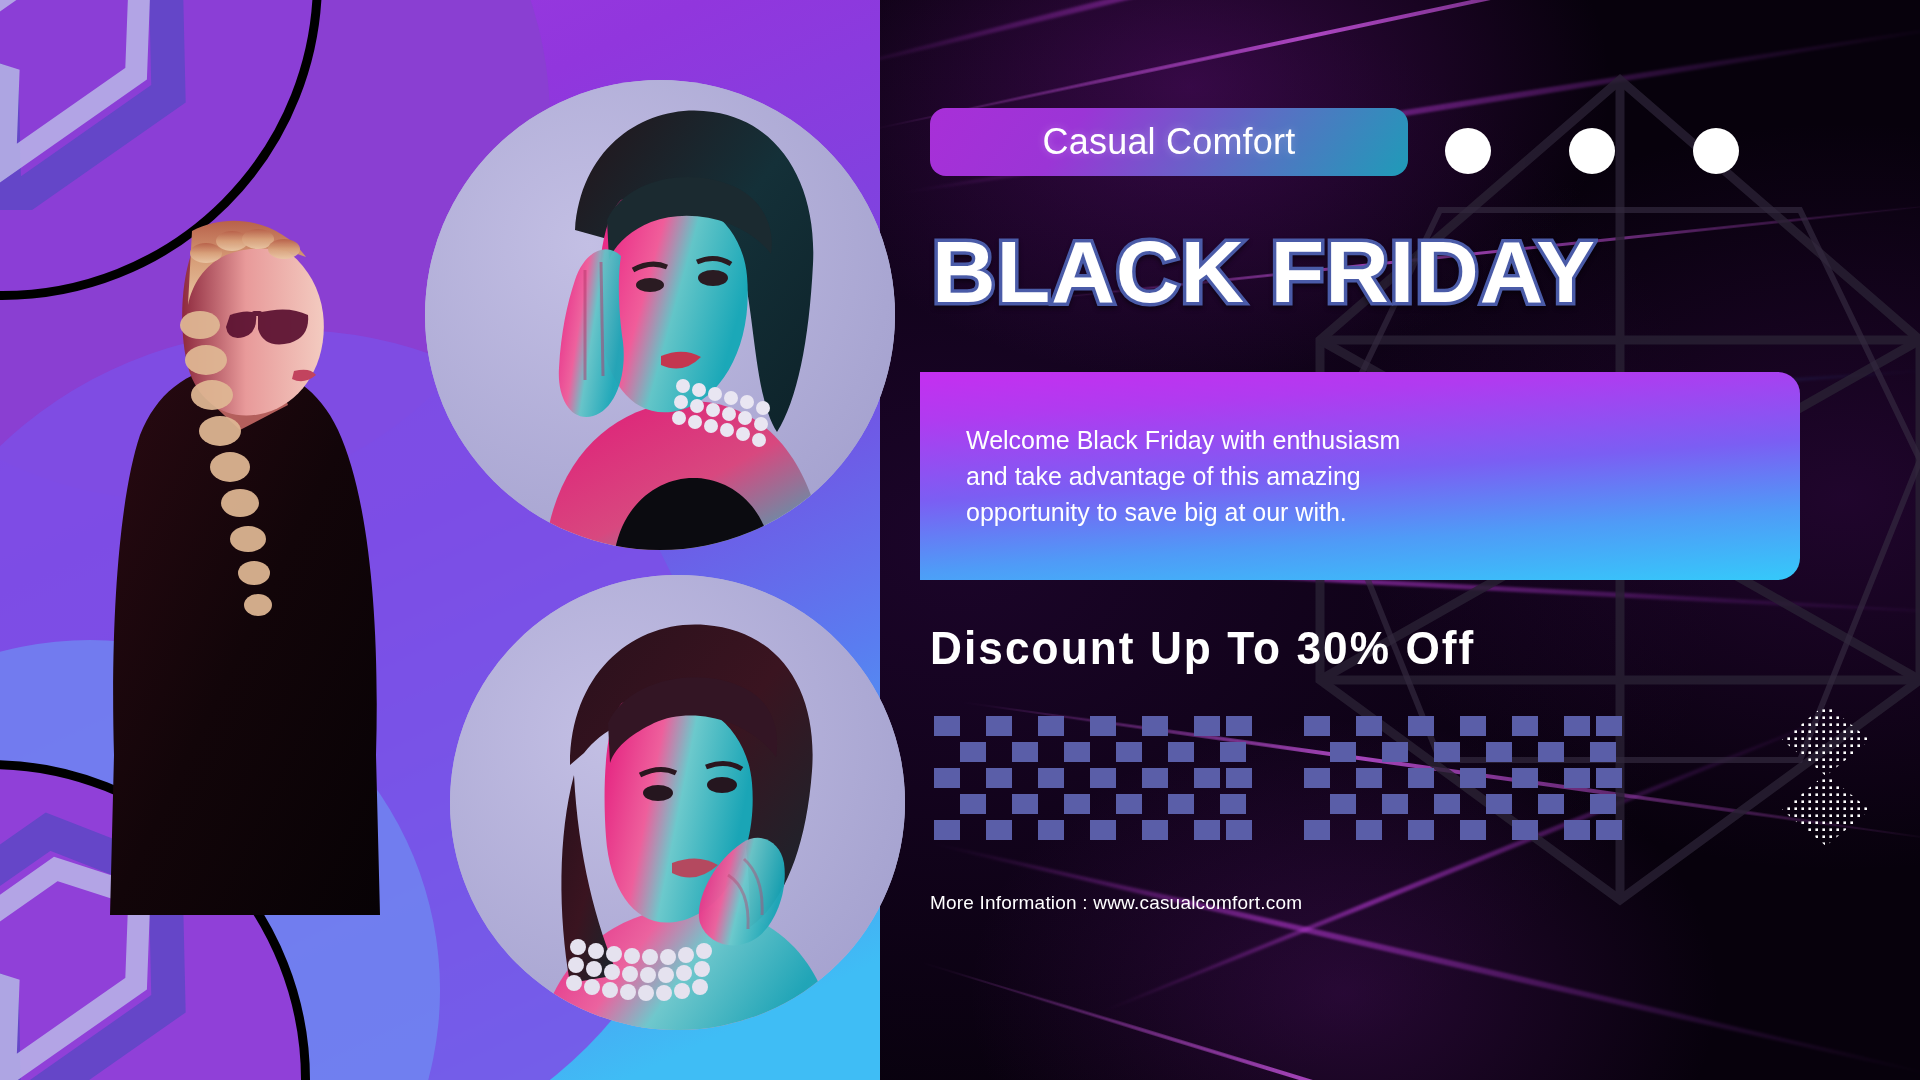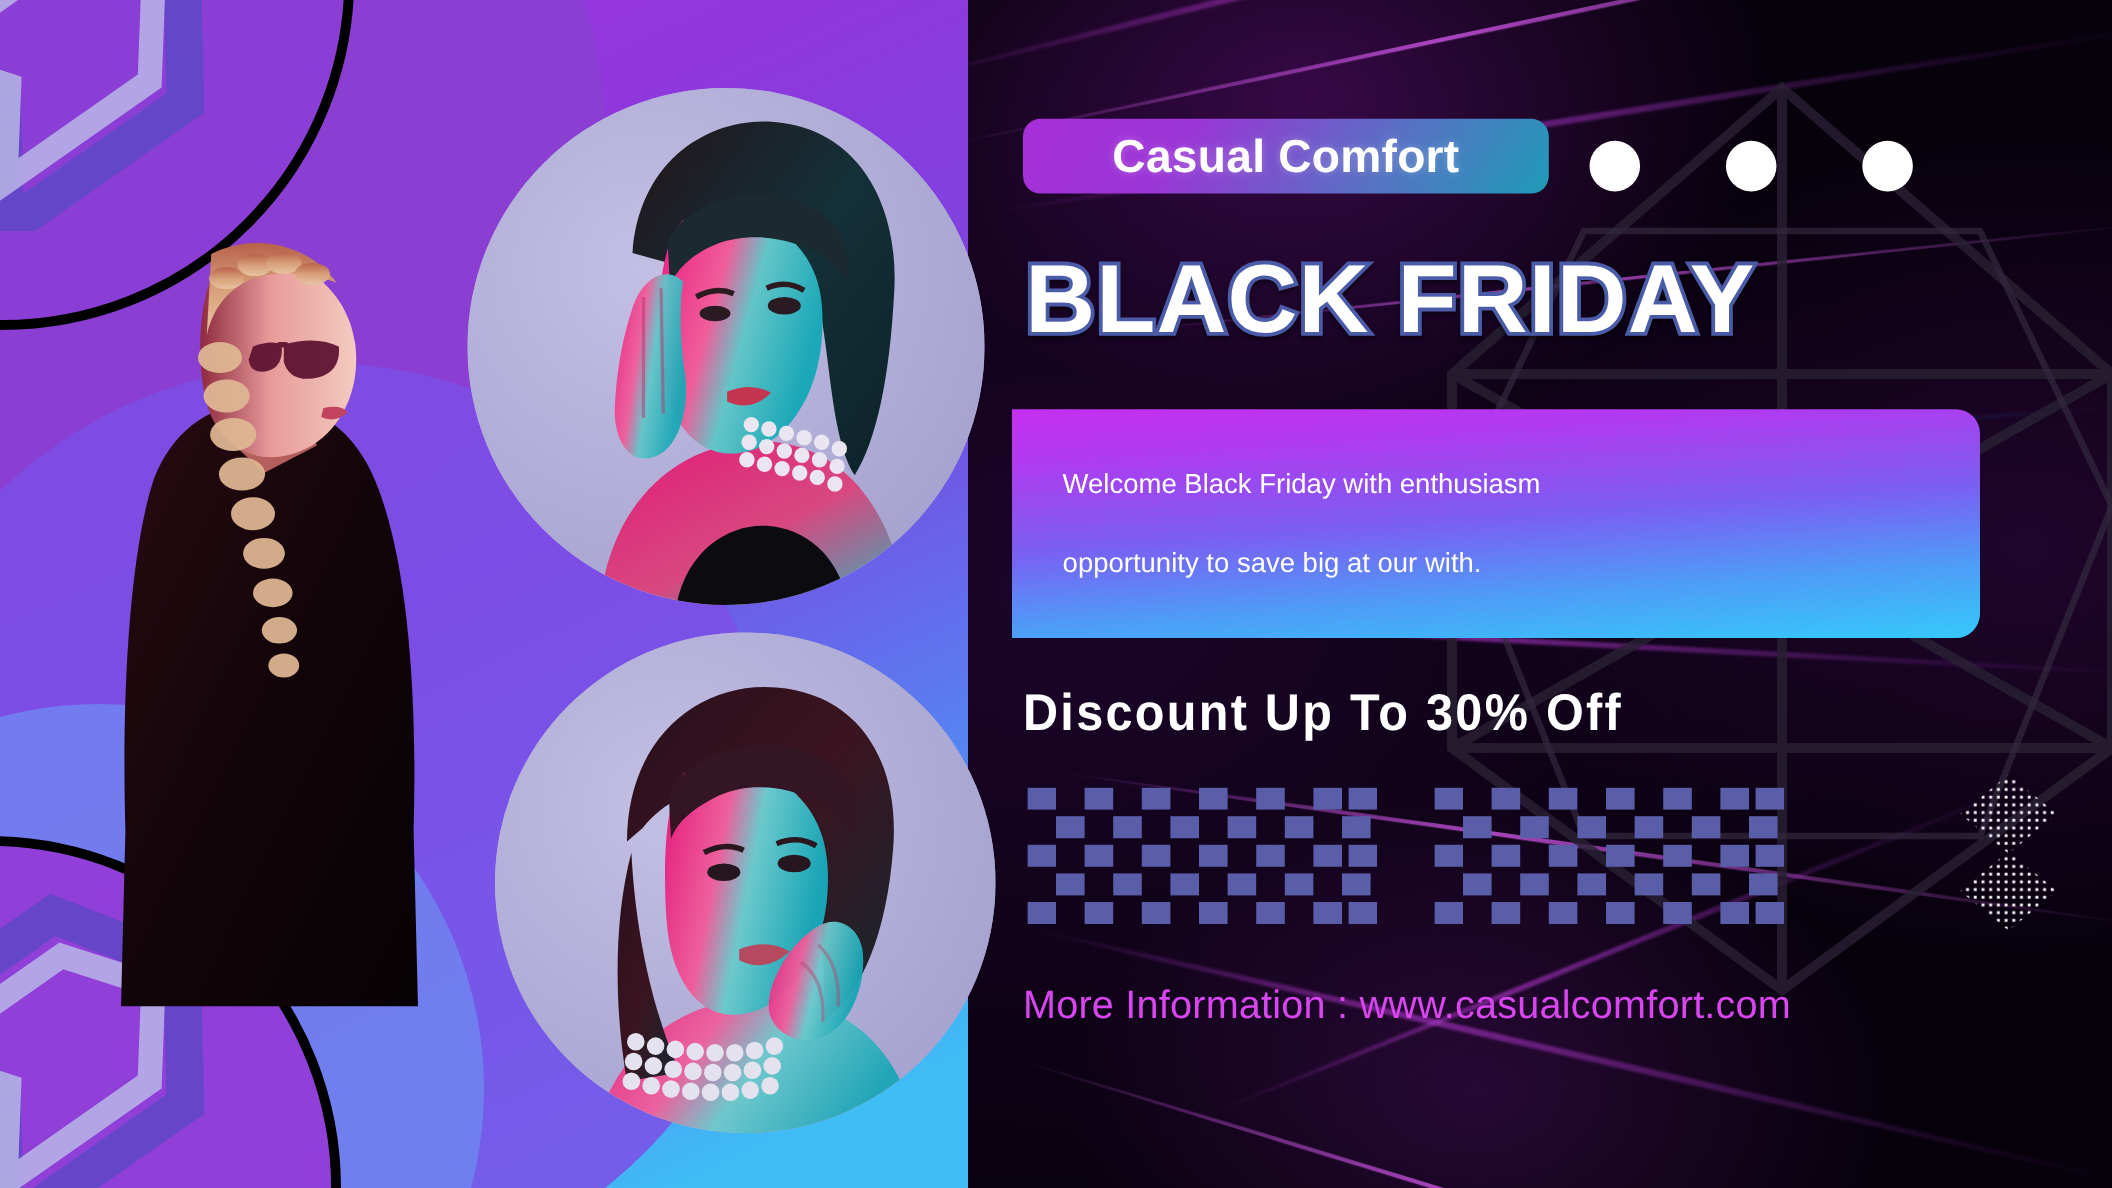--- a/index.html
+++ b/index.html
@@ -76,21 +76,21 @@
   
   .content { position:absolute; left:930px; top:0; width:990px; height:1080px; }
 
   .badge {
     position:absolute; left:0; top:108px; width:478px; height:68px;
     border-radius:16px;
     background:linear-gradient(125deg, #a82fd8 0%, #9b35d6 30%, #5a6fc4 66%, #1f9bb8 100%);
     display:flex; align-items:center; justify-content:center;
   }
   .badge span {
-    color:#fff; font-size:42px; letter-spacing:.2px; font-weight:700;
+    color:#fff; font-size:36px; letter-spacing:.2px; font-weight:400;
     text-shadow:0 0 8px rgba(255,255,255,.25);
   }
 
   .dots { position:absolute; left:515px; top:128px; display:flex; gap:78px; }
   .dots i { display:block; width:46px; height:46px; border-radius:50%; background:#fff; }
 
   .title {
     position:absolute; left:2px; top:228px; width:100%;
     font-size:88px; font-weight:700; letter-spacing:1px;
     color:#ffffff; line-height:1;
@@ -119,21 +119,21 @@
     transform:scaleX(.94); transform-origin:left center;
   }
 
   .checks { position:absolute; left:4px; top:716px; display:flex; gap:52px; }
   .checkblock { width:318px; height:124px; }
 
   .diamonds { position:absolute; left:848px; top:700px; width:96px; height:150px; }
 
   .more {
     position:absolute; left:0px; top:892px; width:900px;
-    color:#d946ef; font-size:36px; font-weight:400; letter-spacing:.2px;
+    color:#ffffff; font-size:19px; font-weight:400; letter-spacing:.2px;
   }
 </style>
 </head>
 <body>
 
 <div id="banner">
 
   <div class="bg-dark"></div>
 
   <div class="streak" style="left:820px; top:70px;  width:1200px; height:7px;  transform:rotate(-14deg);"></div>
@@ -397,21 +397,21 @@
       <i></i>
       <i></i>
       <i></i>
     </div>
 
     <div class="title">BLACK FRIDAY</div>
 
     <div class="desc">
       <p>
         <span>Welcome Black Friday with enthusiasm</span><br>
-        <br>
+        <span>and take advantage of this amazing</span><br>
         <span>opportunity to save big at our with.</span>
       </p>
     </div>
 
     <div class="discount">Discount Up To 30% Off</div>
 
     <div class="checks">
       <svg class="checkblock" viewBox="0 0 318 124">
         <g fill="#5a5ea8">
           <rect x="0" y="0" width="26" height="20"></rect>

